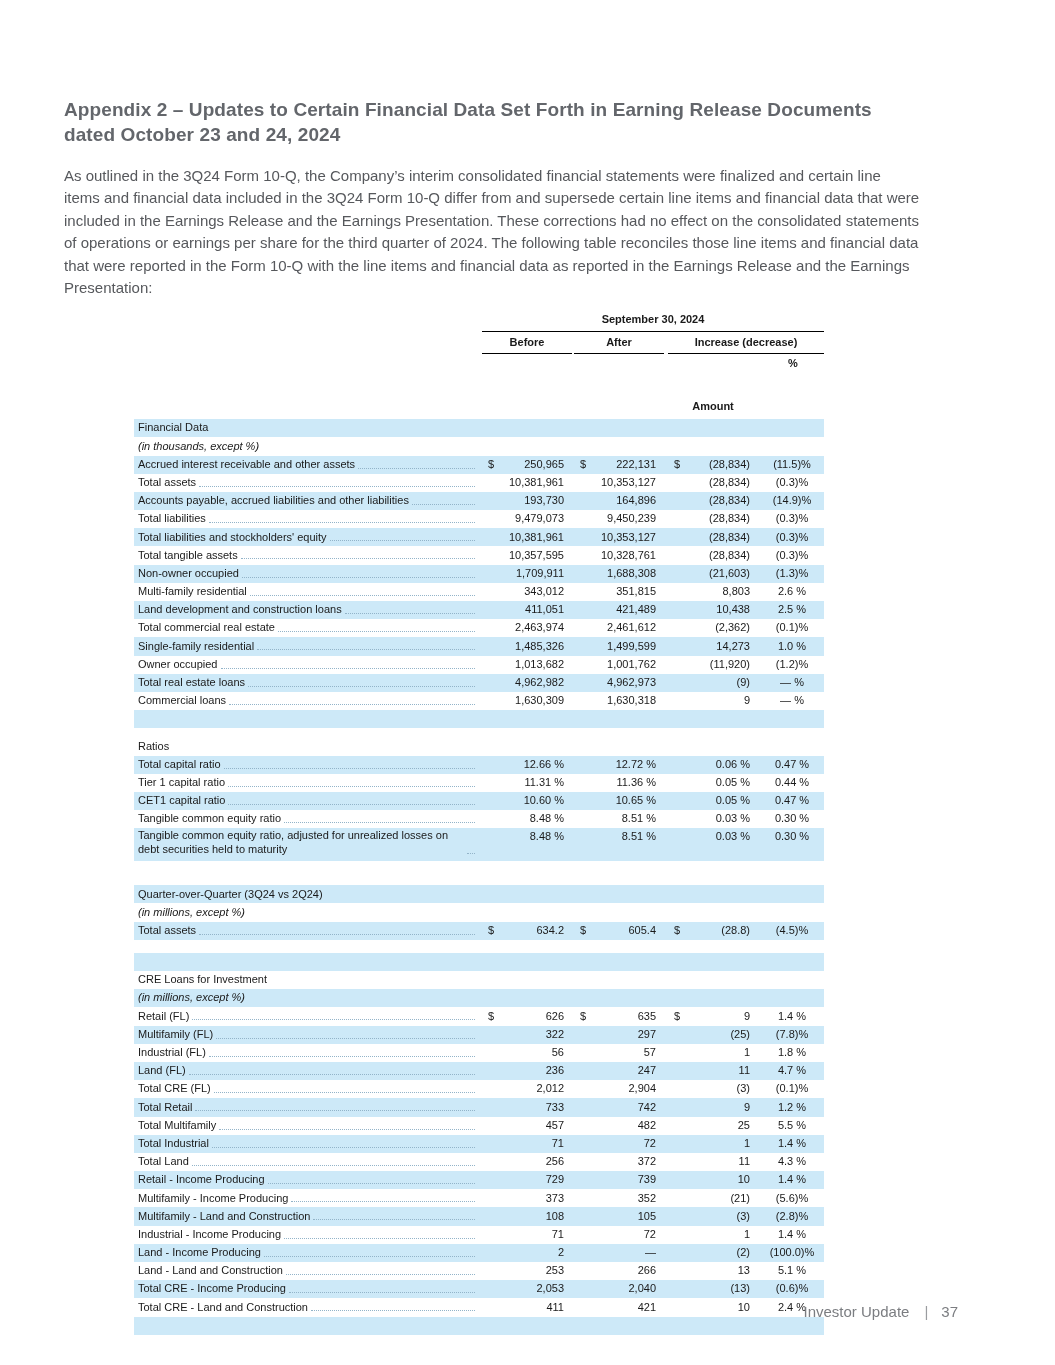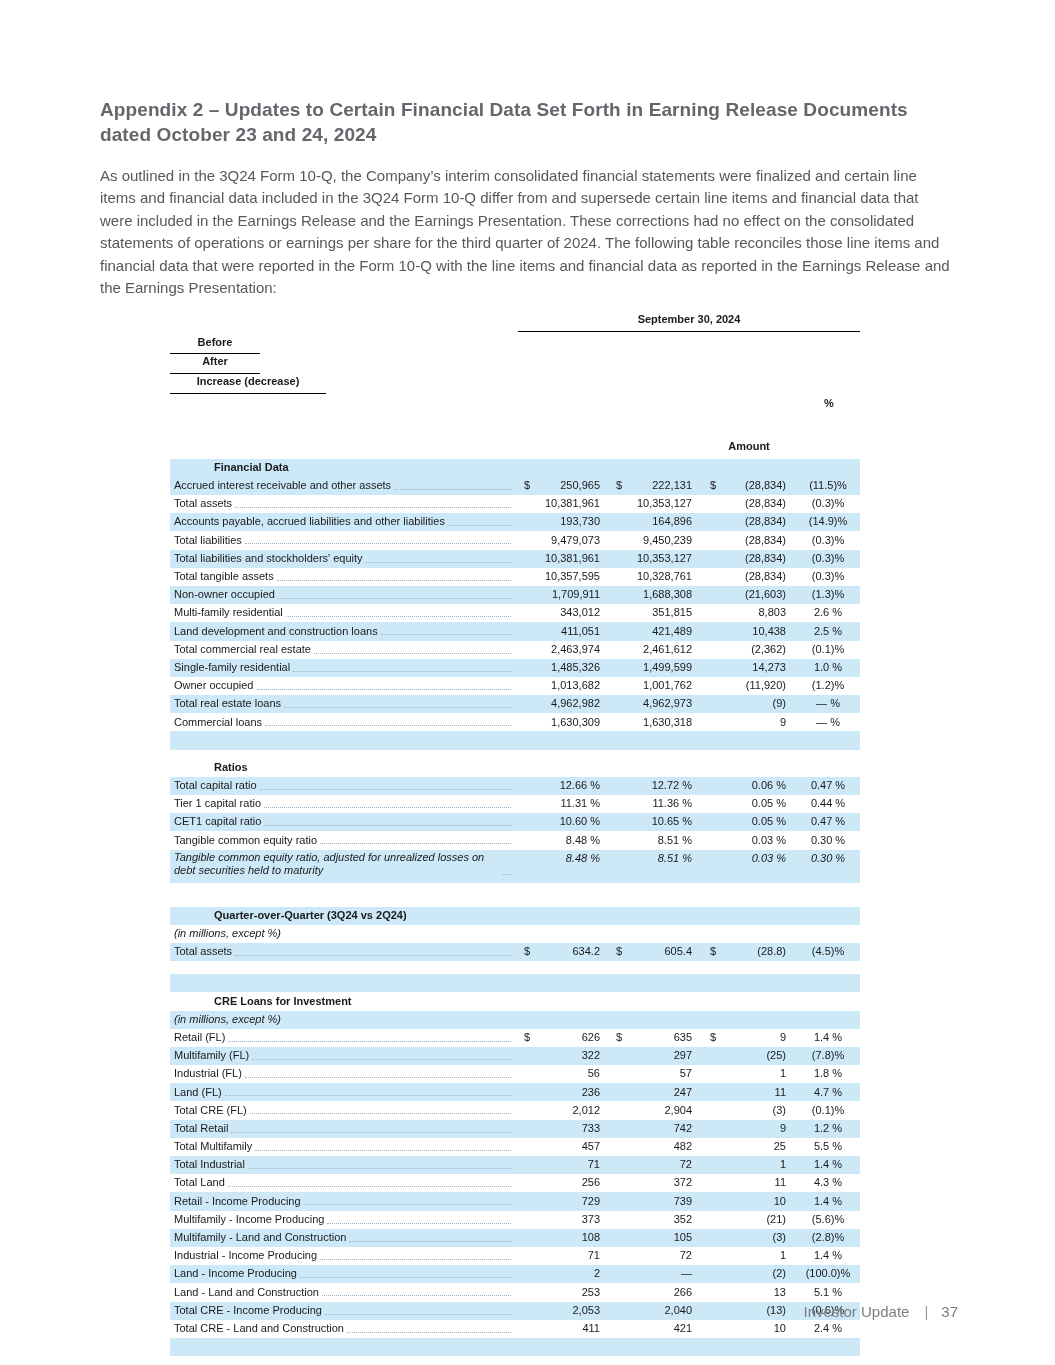--- a/index.html
+++ b/index.html
@@ -1,40 +1,40 @@
 <!DOCTYPE html>
 <html><head>
 <meta charset="utf-8">
 <style>
   * { margin:0; padding:0; box-sizing:border-box; }
   html,body { background:#e8e8e8; }
   .page {
     width:1055px; height:1365px; background:#ffffff; position:relative;
     font-family:"Liberation Sans", sans-serif; margin:0 auto; overflow:hidden;
   }
-  .content { padding:97px 100px 0 100px; }
+  .content { padding:97px 100px 0 64px; }
 
   .title {
     font-size:19px; font-weight:bold; color:#63666b; line-height:1.34;
     max-width:860px; margin-bottom:17px; letter-spacing:.1px;
   }
   .intro {
     font-size:15px; color:#56585c; line-height:1.5; max-width:856px;
   }
 
   
   .fintable { margin:13px 0 0 70px; width:690px; font-size:11px; color:#1a1a1a; }
   .fintable, .fintable * { line-height:1.25; }
 
   .hdr-date-row { display:flex; }
   .hdr-date {
     margin-left:348px; width:342px; text-align:center; font-weight:bold;
     padding-bottom:4px; border-bottom:1.4px solid #000;
   }
-  .hdr-group-row { display:flex; margin-top:3px;flex-direction:column; }
+  .hdr-group-row { display:flex; margin-top:3px; }
   .hg-spacer { width:348px; }
   .hg-cell { text-align:center; font-weight:bold; padding:1px 0 4px 0; border-bottom:1.4px solid #000; }
   .hg-before { width:90px; }
   .hg-after  { width:90px; }
   .hg-inc    { width:156px; }
   .g2 { width:2px; } .g4 { width:4px; }
   .hdr-sub-row { display:flex; margin-top:3px; padding-bottom:5px; }
   .hs-spacer { width:534px; }
   .hs-amount { width:90px; text-align:center; font-weight:bold;margin-top:43px; }
   .hs-pct    { width:62px; margin-left:4px; text-align:center; font-weight:bold; }
@@ -47,21 +47,21 @@
   }
   .lbl { flex:0 1 auto; }
   .leader {
     flex:1 1 8px; min-width:8px; border-bottom:1px dotted #93b4c9;
     margin:0 3px 3px 3px; align-self:flex-end;
   }
   .num { width:90px; display:flex; justify-content:space-between; padding:1px 8px 1px 6px; }
   .num .val { text-align:right; flex:1; }
   .cell-pct { width:62px; text-align:center; padding:1px 2px 1px 0; }
 
-  .row.section .lbl { font-weight:bold;margin-left:40px; }
+  .row.section .lbl { font-weight:normal; }
   .row.note .lbl { font-style:italic; }
   .row.tall { align-items:flex-start; }
   .row.tall .num, .row.tall .cell-pct { padding-top:2px; }
 
   
   .footer {
     position:absolute; top:1303px; right:97px;
     display:flex; align-items:center; color:#7b7d81; font-size:15px;
   }
   .footer .sep { margin:0 13px 0 15px; color:#9a9ca0; }
@@ -115,20 +115,44 @@
     <div class="g4"></div>
     <div class="num amount">
       <span class="dollar"></span>
       <span class="val"></span>
     </div>
     <div class="g4"></div>
     <div class="cell-pct">
       <span class="val"></span>
     </div>
   </div>
+          <div class="row white note">
+    <div class="cell-label">
+      <span class="lbl">(in thousands, except %)</span>
+
+    </div>
+    <div class="num before">
+      <span class="dollar"></span>
+      <span class="val"></span>
+    </div>
+    <div class="g2"></div>
+    <div class="num after">
+      <span class="dollar"></span>
+      <span class="val"></span>
+    </div>
+    <div class="g4"></div>
+    <div class="num amount">
+      <span class="dollar"></span>
+      <span class="val"></span>
+    </div>
+    <div class="g4"></div>
+    <div class="cell-pct">
+      <span class="val"></span>
+    </div>
+  </div>
           <div class="row blue data">
     <div class="cell-label">
       <span class="lbl">Accrued interest receivable and other assets</span>
       <span class="leader"></span>
     </div>
     <div class="num before">
       <span class="dollar">$</span>
       <span class="val">250,965</span>
     </div>
     <div class="g2"></div>
@@ -619,21 +643,21 @@
     <div class="g4"></div>
     <div class="num amount">
       <span class="dollar"></span>
       <span class="val">0.03 %</span>
     </div>
     <div class="g4"></div>
     <div class="cell-pct">
       <span class="val">0.30 %</span>
     </div>
   </div>
-          <div class="row blue data tall" style="min-height: 33px; font-style: italic;">
+          <div class="row blue data tall" style="min-height: 33px;">
     <div class="cell-label">
       <span class="lbl">Tangible common equity ratio, adjusted for unrealized losses on debt securities held to maturity</span>
       <span class="leader"></span>
     </div>
     <div class="num before">
       <span class="dollar"></span>
       <span class="val">8.48 %</span>
     </div>
     <div class="g2"></div>
     <div class="num after">

